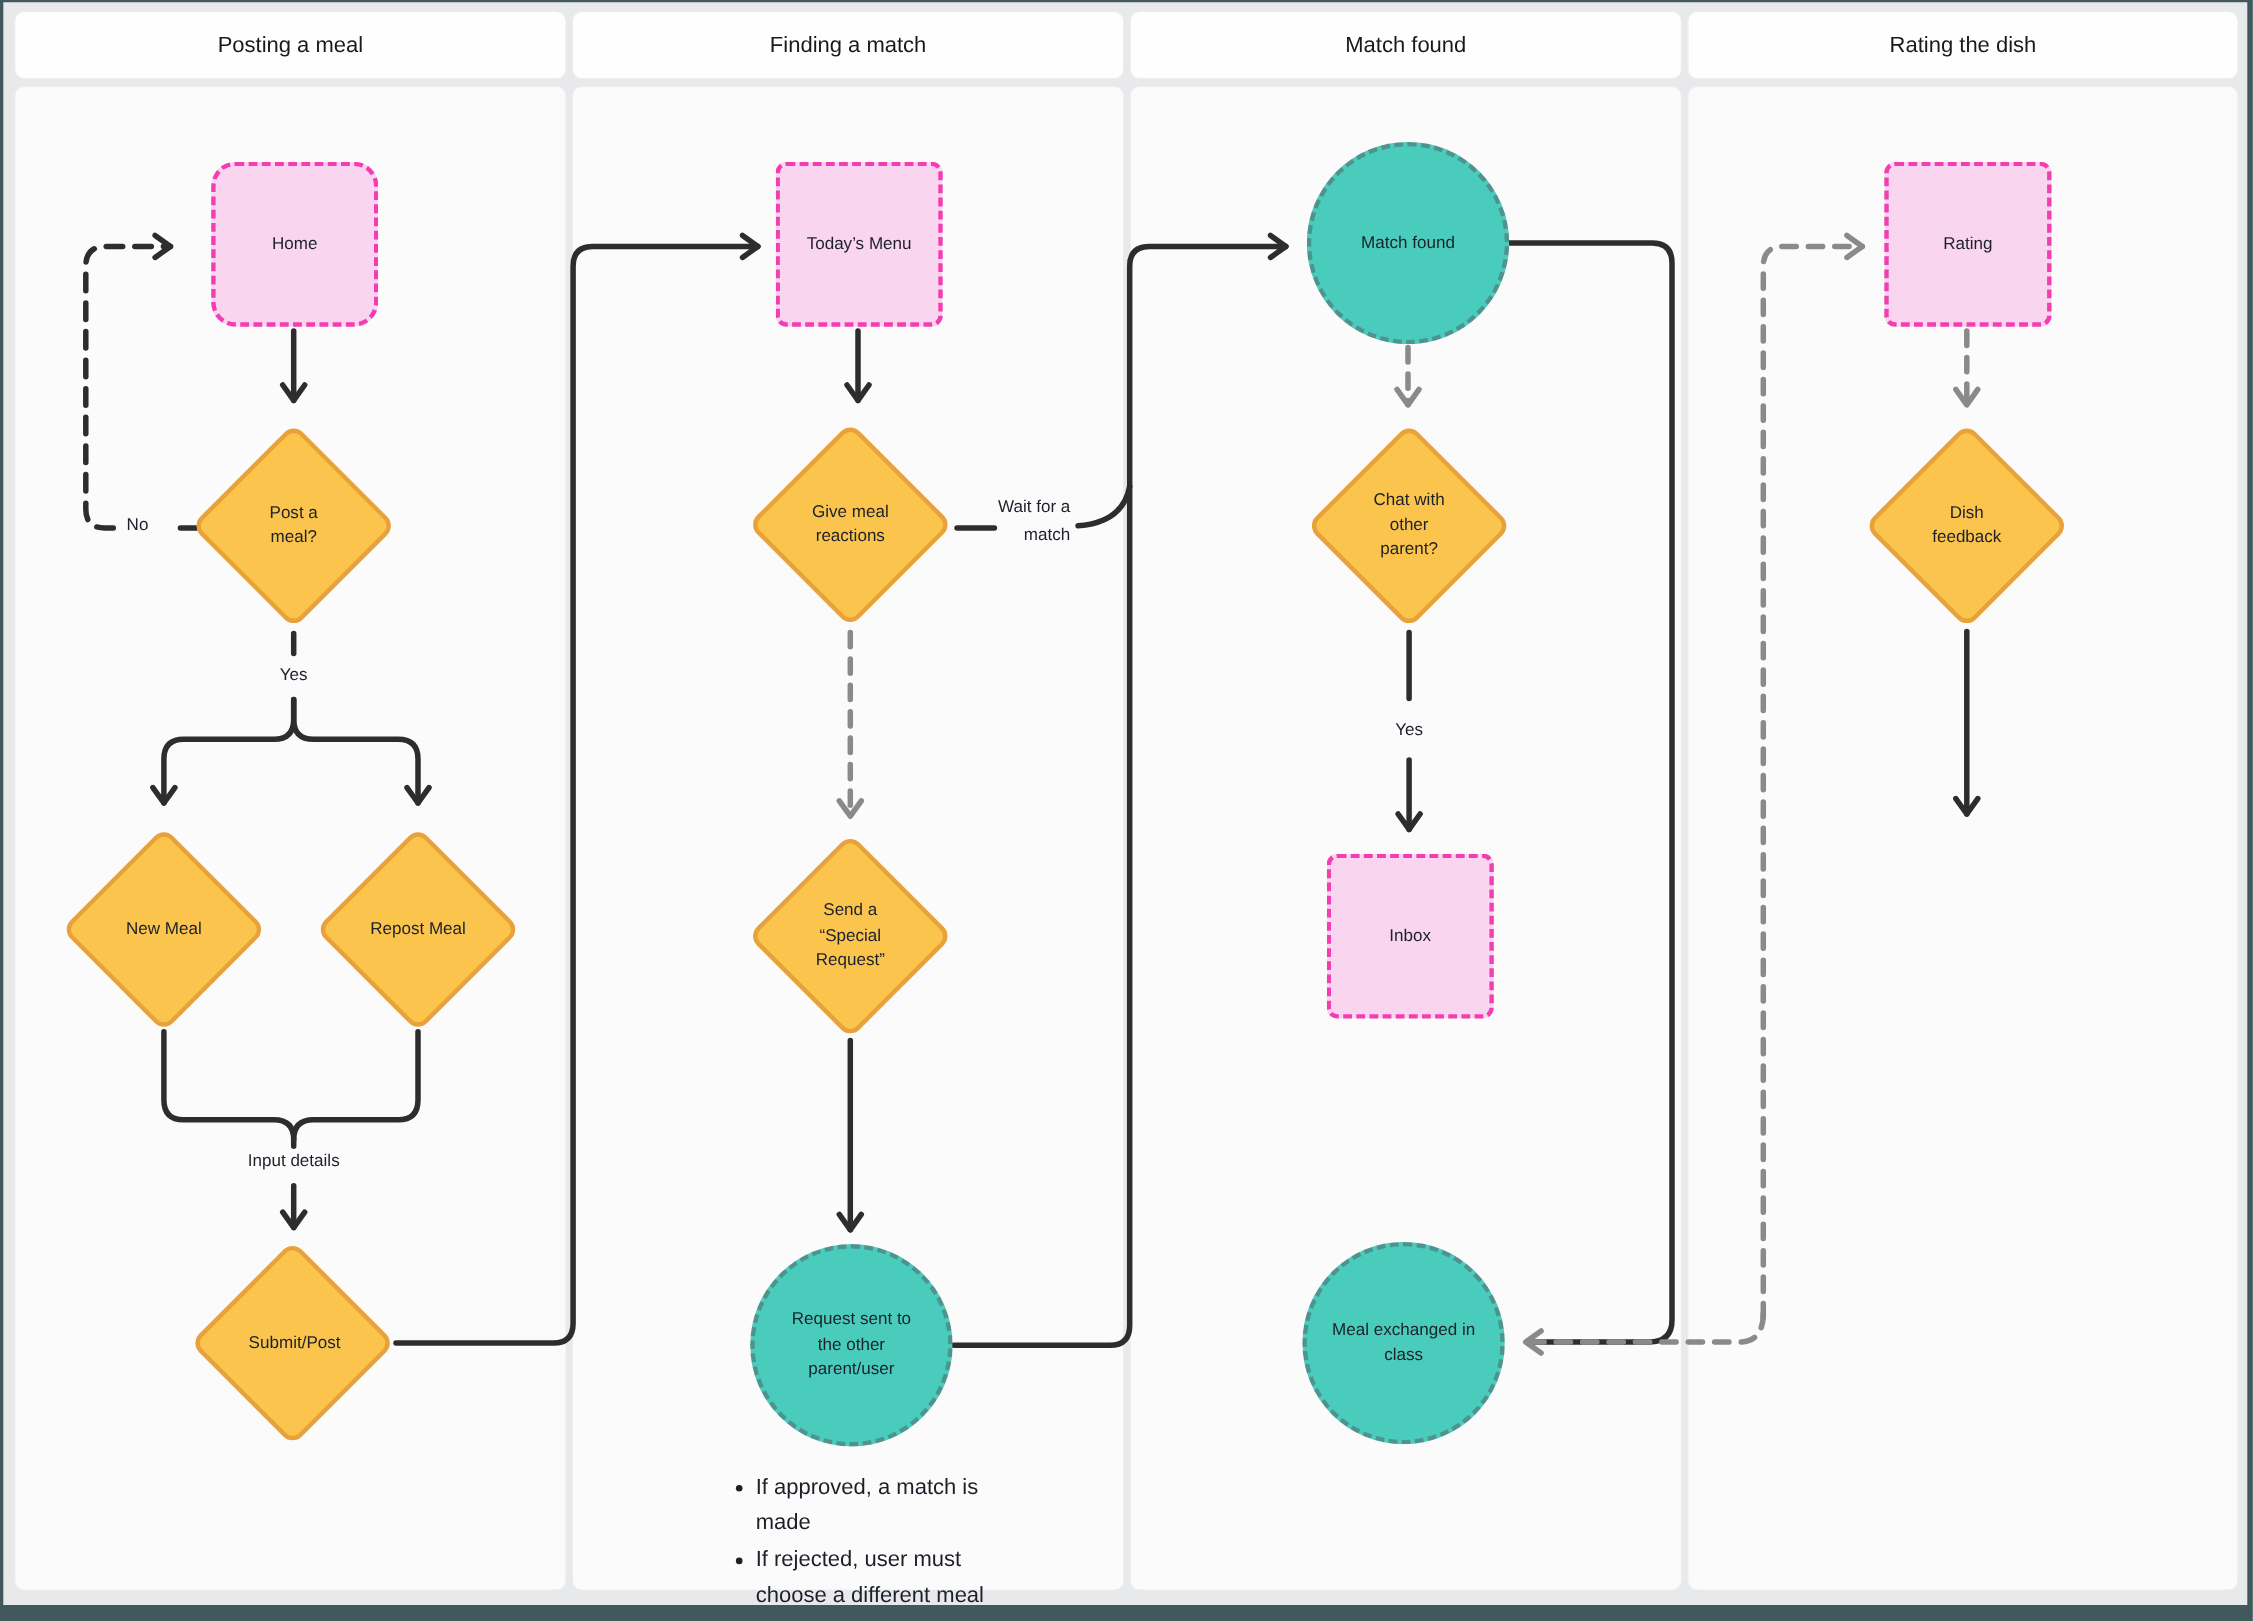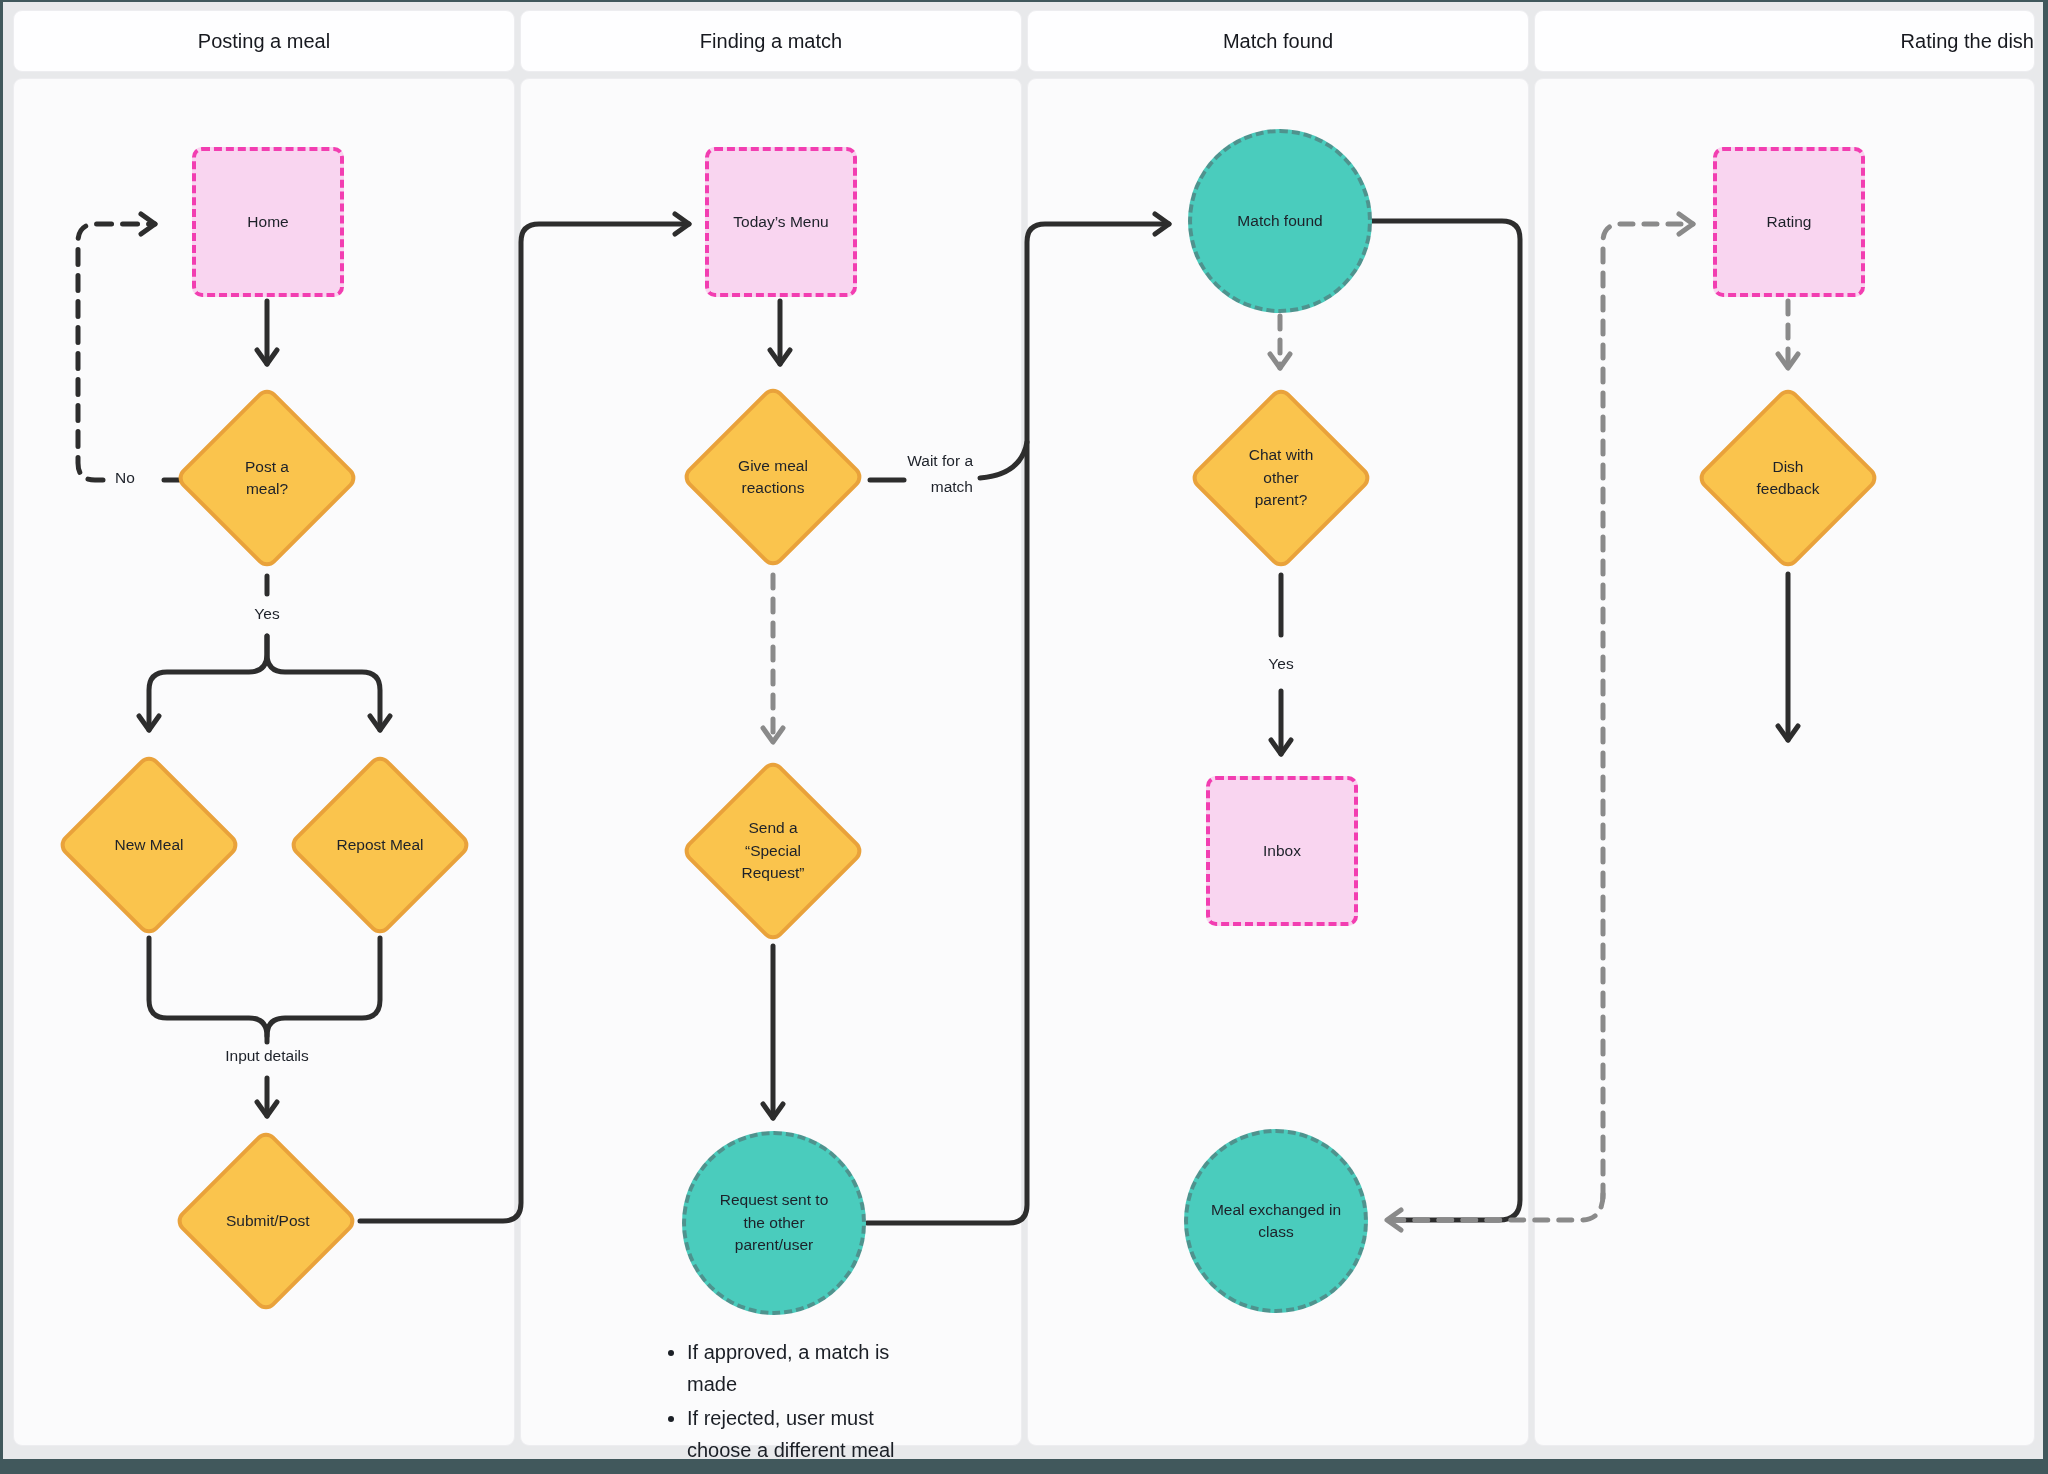--- a/index.html
+++ b/index.html
@@ -45,21 +45,21 @@
 
     <div class="lane-h" style="left:10px;width:502px;">
         <span>Posting a meal</span>
       </div>
     <div class="lane-h" style="left:517px;width:502px;">
         <span>Finding a match</span>
       </div>
     <div class="lane-h" style="left:1024px;width:502px;">
         <span>Match found</span>
       </div>
-    <div class="lane-h" style="left:1531px;width:501px;justify-content:flex-end;">
+    <div class="lane-h" style="left:1531px;width:501px;">
         <span>Rating the dish</span>
       </div>
 
     <div class="lane-b" style="left:10px;width:502px;"></div>
     <div class="lane-b" style="left:517px;width:502px;"></div>
     <div class="lane-b" style="left:1024px;width:502px;"></div>
     <div class="lane-b" style="left:1531px;width:501px;"></div>
 
     <svg class="wires" width="2048" height="1474" viewBox="0 0 2048 1474">
       <defs>
@@ -98,21 +98,21 @@
 
       <g fill="none" stroke="var(--line-gray)" stroke-width="5" stroke-linecap="round" stroke-linejoin="round" stroke-dasharray="13 11">
         <path d="M1277 314 V366" marker-end="url(#ag)"></path>
         <path d="M770 573 V740" marker-end="url(#ag)"></path>
         <path d="M1785 299 V366" marker-end="url(#ag)"></path>
         <path d="M1600 1192 Q1600 1218 1578 1218 H1384" marker-end="url(#ag)"></path>
         <path d="M1600 1196 V240 Q1600 222 1618 222 H1690" marker-end="url(#ag)"></path>
       </g>
     </svg>
 
-    <div class="node sq" style="left:189px;top:145px;">
+    <div class="node sq" style="left:189px;top:145px;border-radius:22px;">
         <span>Home</span>
       </div>
     <div class="dia" style="left:198px;top:410px;">
         <div class="lbl">
           <span>Post a meal?</span>
         </div>
       </div>
     <div class="dia" style="left:80px;top:777px;">
         <div class="lbl">
           <span>New Meal</span>

